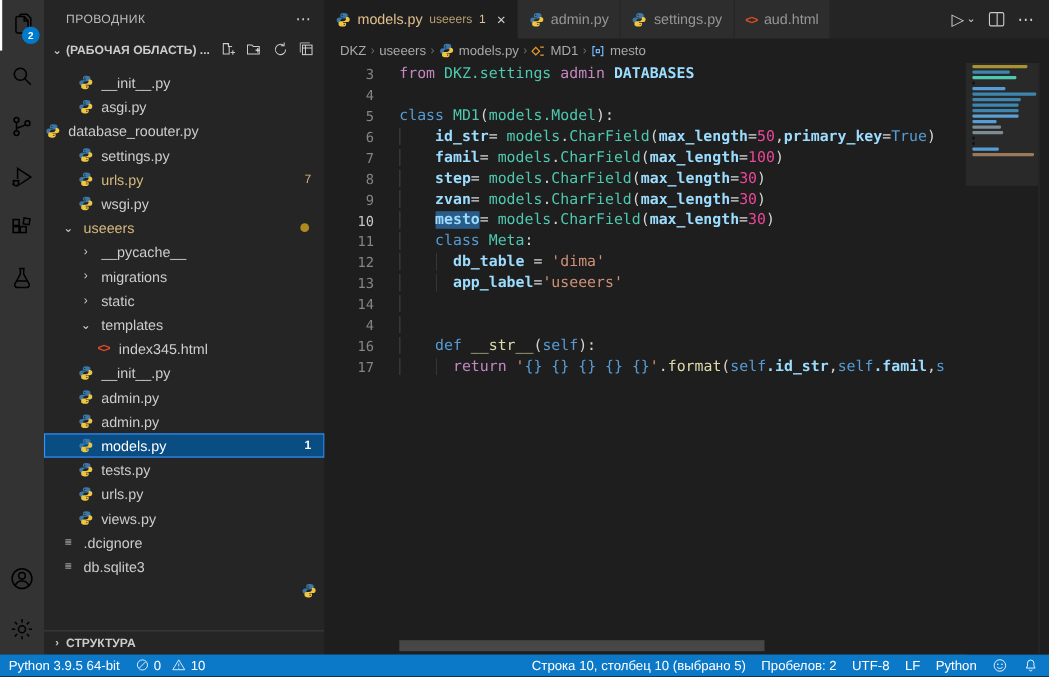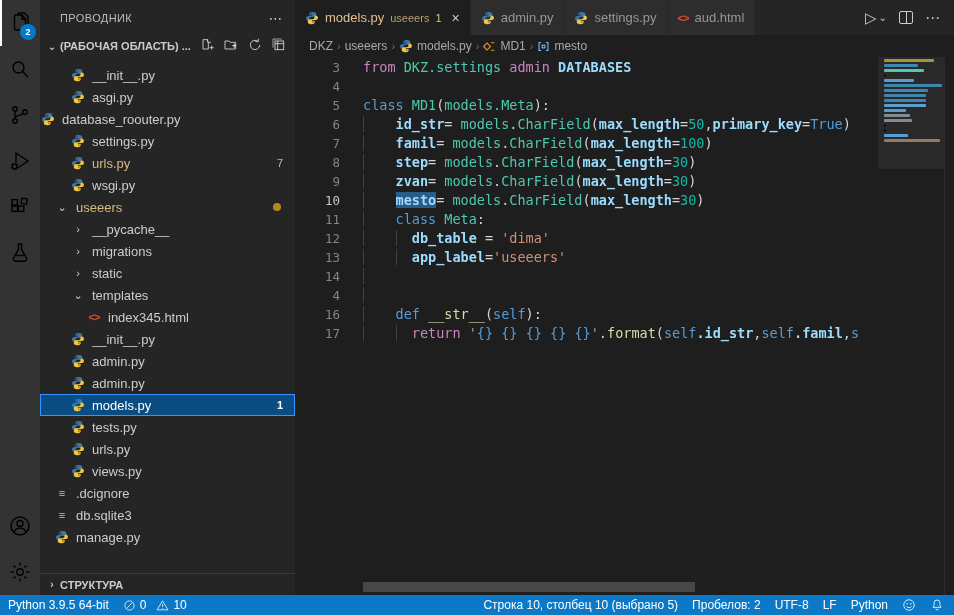--- a/index.html
+++ b/index.html
@@ -68,36 +68,36 @@
   .crumb svg { width:13px; height:13px; }
   .crumb-sep { color:#6e6e6e; font-size:11px; }
 
   .code-area { position:relative; flex:1; overflow:hidden; font-family:"DejaVu Sans Mono",monospace; font-size:13.5px; }
   .code-lines { position:absolute; top:1px; left:0; right:76px; }
   .cl { height:19px; display:flex; line-height:19px; white-space:pre; }
   .cl .ln { width:45px; text-align:right; color:#858585; flex:0 0 45px; font-size:12.5px; }
   .cl .ct { padding-left:23px; overflow:hidden; }
   .cl.cur .ln { color:#c6c6c6; }
   .tk-ctrl { color:#c586c0; } .tk-kw { color:#569cd6; } .tk-type { color:#4ec9b0; }
-  .tk-var { color:#9cdcfe;font-weight:bold; } .tk-num { color:#14b8a6; } .tk-str { color:#ce9178; }
+  .tk-var { color:#9cdcfe;font-weight:bold; } .tk-num { color:#ec4899; } .tk-str { color:#ce9178; }
   .tk-fn { color:#dcdcaa; } .tk-pl { color:#d4d4d4; }
   .tk-ind { box-shadow:inset 1px 0 0 #404040; }
   .tk-sel { background:#2a5c8a; }
 
   .minimap { position:absolute; top:0; right:10px; width:66px; bottom:0; background:#1e1e1e; }
   .mm-slider { position:absolute; top:0; left:0; right:0; height:112px; background:rgba(121,121,121,.12); }
   .mm-line { height:3px; margin:2px 4px 0 6px; border-radius:1px; }
   .overview-ruler { position:absolute; top:0; right:0; width:10px; bottom:0; background:#1e1e1e; border-left:1px solid #2a2a2a; }
   .hscroll { position:absolute; left:68px; width:332px; bottom:3px; height:10px; background:#474747; cursor:pointer; }
 
   
   .statusbar { height:20px; background:#0c79c8; color:#ffffff; display:flex; align-items:center;
     justify-content:space-between; font-size:12px; flex:0 0 auto; padding:0 10px 0 8px; }
   .st-group { display:flex; align-items:center; gap:14px; }
-  .st-item { display:flex; align-items:flex-end; gap:4px; cursor:pointer; white-space:nowrap; }
+  .st-item { display:flex; align-items:flex-start; gap:4px; cursor:pointer; white-space:nowrap; }
   .st-item svg { width:13px; height:13px; stroke:#ffffff; fill:none; stroke-width:1.2; }
 </style>
 </head>
 <body>
 
 <div class="app">
   <div class="main">
     <div class="activitybar">
       <div class="ab-group">
           <div class="ab-item active">
@@ -363,21 +363,20 @@
             </div>
             <div class="name">db.sqlite3</div>
           </div>
           <div class="row" style="padding-left: 14px;">
             <div class="glyph">
               <svg viewBox="0 0 16 16" style="width:14px;height:14px">
                 <path fill="#3b77a8" d="M7.9 1C6.1 1 5 1.8 5 3.2V5h3.1v.6H3.9C2.3 5.6 1.2 6.7 1.2 8.3S2.2 11 3.8 11h1.3V9.2c0-1.5 1.2-2.6 2.7-2.6h3c1.2 0 2-.8 2-2V3.2C12.8 1.8 11 1 9.2 1zM6.9 2.6a.7.7 0 1 1 0 1.4.7.7 0 0 1 0-1.4z"></path>
                 <path fill="#f0c53f" d="M8.1 15c1.8 0 2.9-.8 2.9-2.2V11H7.9v-.6h4.2c1.6 0 2.7-1.1 2.7-2.7S13.8 5 12.2 5h-1.3v1.8c0 1.5-1.2 2.6-2.7 2.6h-3c-1.2 0-2 .8-2 2v1.4C3.2 14.2 5 15 6.8 15zm1-1.6a.7.7 0 1 1 0-1.4.7.7 0 0 1 0 1.4z"></path>
               </svg>
             </div>
-            <div class="name">manage.py</div>
           </div>
         </div>
       <div class="sb-outline">
         <span class="chev">›</span>
         <span>СТРУКТУРА</span>
       </div>
     </div>
 
     <div class="editor-col">
       <div class="tabbar">
@@ -462,21 +461,21 @@
                 <rect x="6.3" y="6.3" width="3.4" height="3.4"></rect>
               </svg>
             </span>
             <span>mesto</span>
           </div>
         </div>
       <div class="code-area">
         <div class="code-lines">
             <div class="cl"><div class="ln">3</div><div class="ct"><span class="tk-ctrl">from </span><span class="tk-type">DKZ.settings</span><span class="tk-pl"> </span><span class="tk-ctrl">admin </span><span class="tk-var">DATABASES</span></div></div>
             <div class="cl"><div class="ln">4</div><div class="ct"></div></div>
-            <div class="cl"><div class="ln">5</div><div class="ct"><span class="tk-kw">class </span><span class="tk-type">MD1</span><span class="tk-pl">(</span><span class="tk-type">models.Meta</span><span class="tk-pl">):</span></div></div>
+            <div class="cl"><div class="ln">5</div><div class="ct"><span class="tk-kw">class </span><span class="tk-type">MD1</span><span class="tk-pl">(</span><span class="tk-type">models.Model</span><span class="tk-pl">):</span></div></div>
             <div class="cl"><div class="ln">6</div><div class="ct"><span class="tk-ind">    </span><span class="tk-var">id_str</span><span class="tk-pl">= </span><span class="tk-type">models</span><span class="tk-pl">.</span><span class="tk-type">CharField</span><span class="tk-pl">(</span><span class="tk-var">max_length</span><span class="tk-pl">=</span><span class="tk-num">50</span><span class="tk-pl">,</span><span class="tk-var">primary_key</span><span class="tk-pl">=</span><span class="tk-kw">True</span><span class="tk-pl">)</span></div></div>
             <div class="cl"><div class="ln">7</div><div class="ct"><span class="tk-ind">    </span><span class="tk-var">famil</span><span class="tk-pl">= </span><span class="tk-type">models</span><span class="tk-pl">.</span><span class="tk-type">CharField</span><span class="tk-pl">(</span><span class="tk-var">max_length</span><span class="tk-pl">=</span><span class="tk-num">100</span><span class="tk-pl">)</span></div></div>
             <div class="cl"><div class="ln">8</div><div class="ct"><span class="tk-ind">    </span><span class="tk-var">step</span><span class="tk-pl">= </span><span class="tk-type">models</span><span class="tk-pl">.</span><span class="tk-type">CharField</span><span class="tk-pl">(</span><span class="tk-var">max_length</span><span class="tk-pl">=</span><span class="tk-num">30</span><span class="tk-pl">)</span></div></div>
             <div class="cl"><div class="ln">9</div><div class="ct"><span class="tk-ind">    </span><span class="tk-var">zvan</span><span class="tk-pl">= </span><span class="tk-type">models</span><span class="tk-pl">.</span><span class="tk-type">CharField</span><span class="tk-pl">(</span><span class="tk-var">max_length</span><span class="tk-pl">=</span><span class="tk-num">30</span><span class="tk-pl">)</span></div></div>
             <div class="cl cur"><div class="ln">10</div><div class="ct"><span class="tk-ind">    </span><span class="tk-var tk-sel">mesto</span><span class="tk-pl">= </span><span class="tk-type">models</span><span class="tk-pl">.</span><span class="tk-type">CharField</span><span class="tk-pl">(</span><span class="tk-var">max_length</span><span class="tk-pl">=</span><span class="tk-num">30</span><span class="tk-pl">)</span></div></div>
             <div class="cl"><div class="ln">11</div><div class="ct"><span class="tk-ind">    </span><span class="tk-kw">class </span><span class="tk-type">Meta</span><span class="tk-pl">:</span></div></div>
             <div class="cl"><div class="ln">12</div><div class="ct"><span class="tk-ind">    </span><span class="tk-ind">  </span><span class="tk-var">db_table</span><span class="tk-pl"> = </span><span class="tk-str">'dima'</span></div></div>
             <div class="cl"><div class="ln">13</div><div class="ct"><span class="tk-ind">    </span><span class="tk-ind">  </span><span class="tk-var">app_label</span><span class="tk-pl">=</span><span class="tk-str">'useeers'</span></div></div>
             <div class="cl"><div class="ln">14</div><div class="ct"><span class="tk-ind">    </span></div></div>
             <div class="cl"><div class="ln">4</div><div class="ct"><span class="tk-ind">    </span></div></div>

